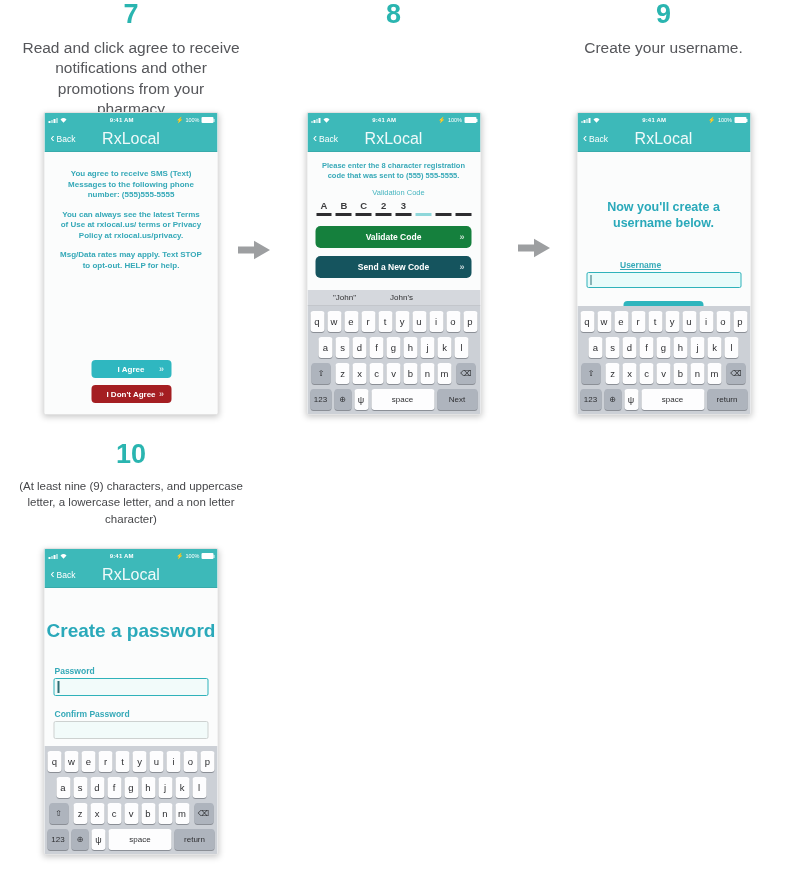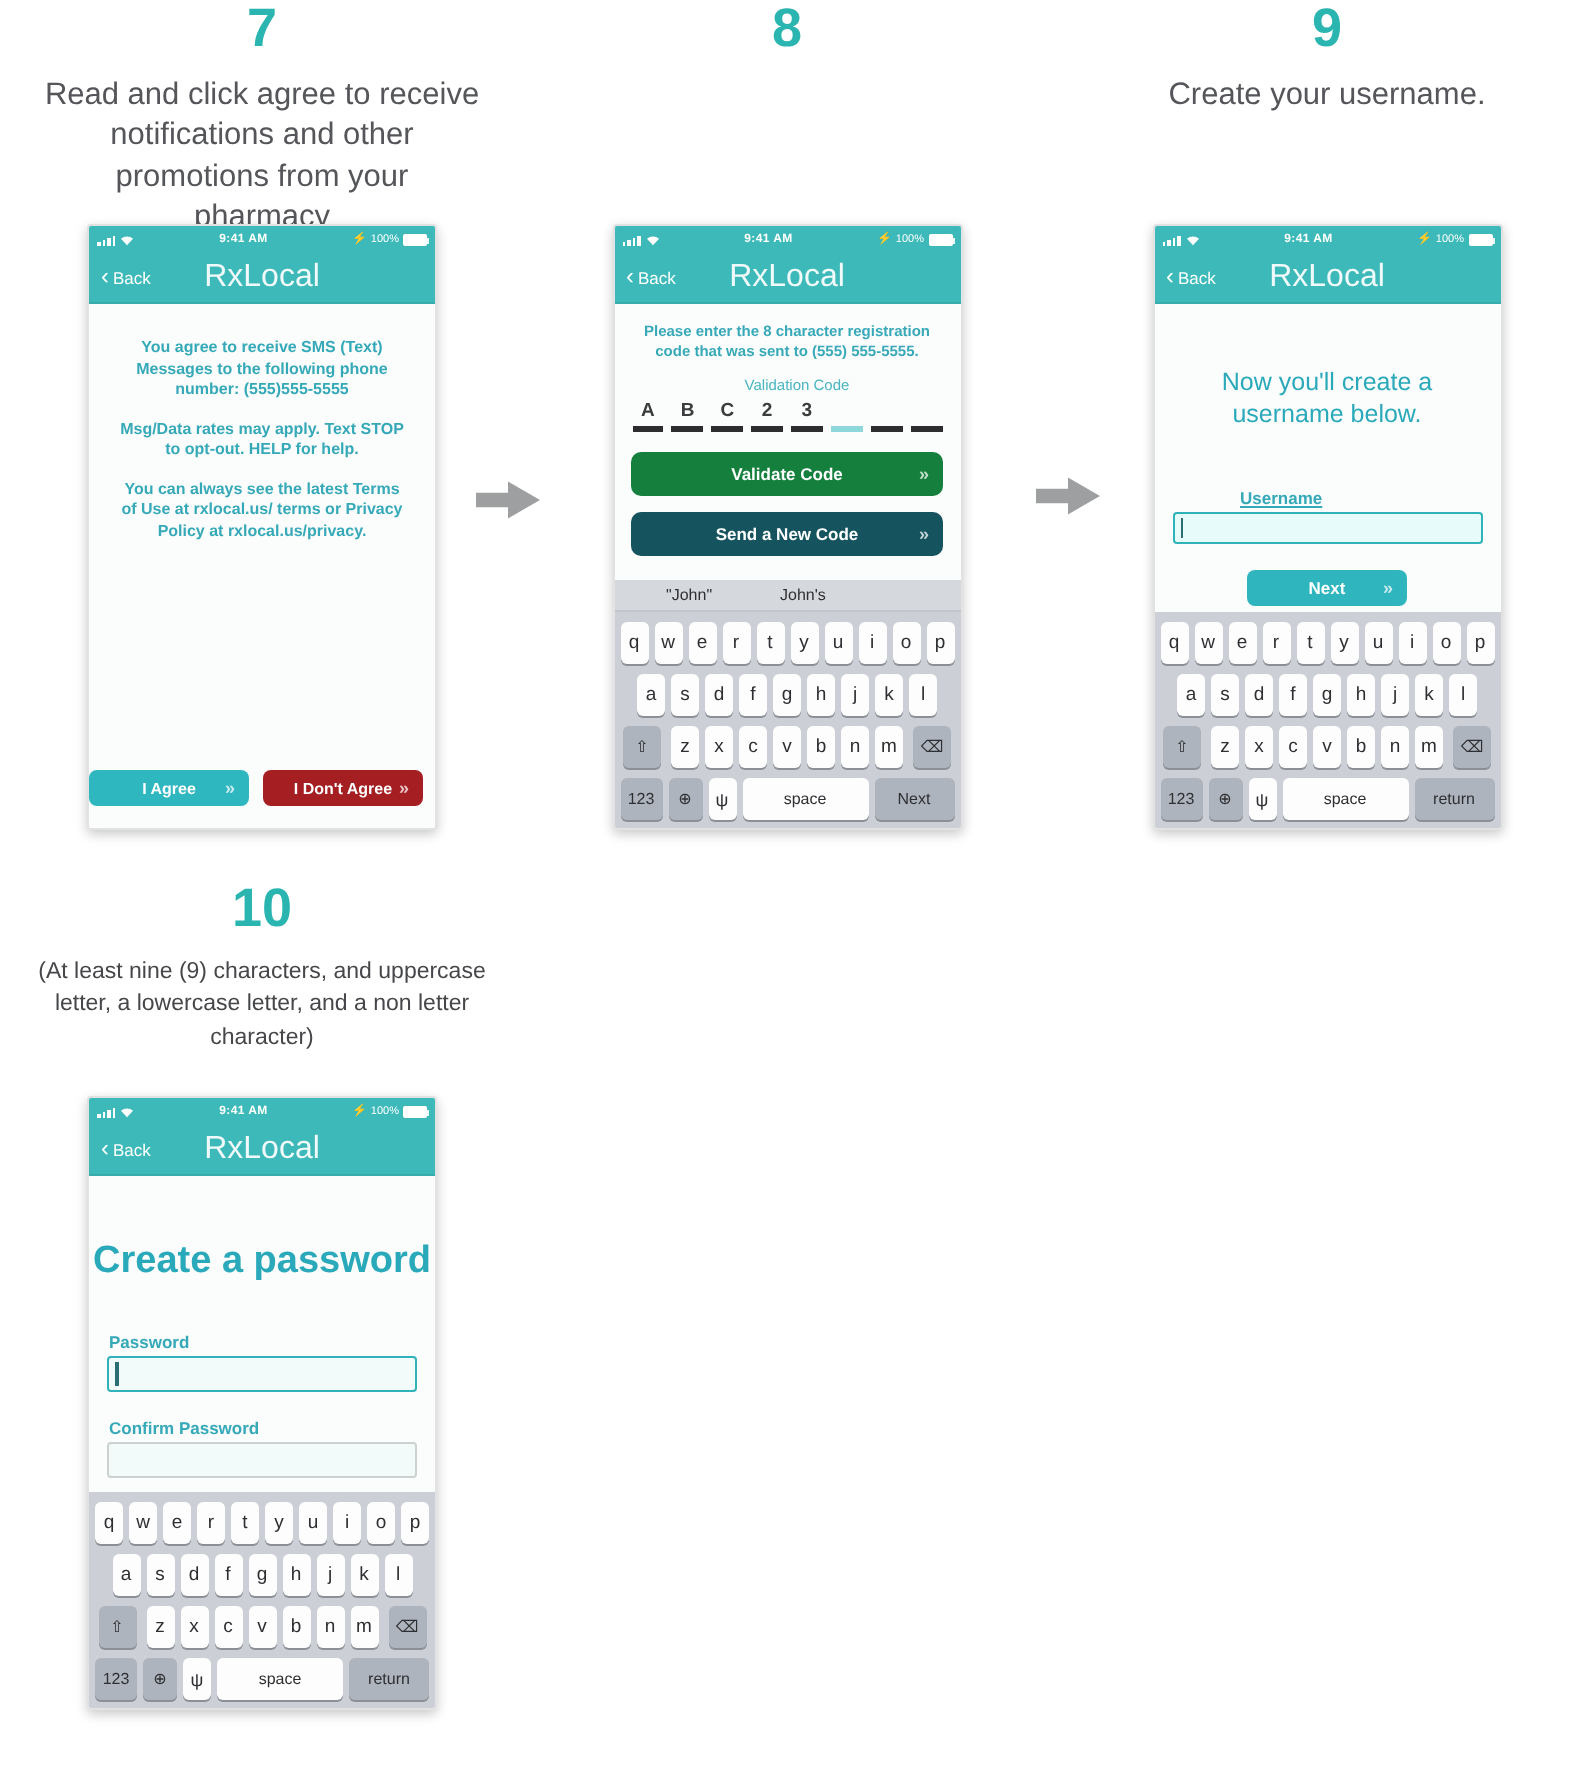--- a/index.html
+++ b/index.html
@@ -51,21 +51,21 @@
     color:#fff; font-size:8.5px; cursor:pointer; }
   .nav-back .chev { font-size:12px; line-height:1; margin-top:-1px; }
   .nav-title { width:100%; text-align:center; color:rgba(255,255,255,0.92); font-size:16px; }
 
   .pbody { position:absolute; top:39px; left:0; right:0; bottom:0; background:#fbfcfc; }
 
   
   .pbody7 { display:flex; flex-direction:column; padding-top:17px; }
   .pp { font-size:8px; font-weight:bold; color:#36a9b8; line-height:1.32; text-align:center;
     padding:0 13px; margin-bottom:9px; }
-  .btn-stack { margin-top:auto; padding-bottom:11px; display:flex; align-items:center; gap:7px; }
+  .btn-stack { margin-top:auto; padding-bottom:11px; display:flex; flex-direction:column; align-items:center; gap:7px; }
   .pill { position:relative; width:80px; height:18px; border-radius:4px; color:#fff;
     font-size:8px; font-weight:bold; display:flex; align-items:center; justify-content:center; cursor:pointer; }
   .pill .chev2, .wideb .chev2, .nextbtn .chev2 { position:absolute; right:7px; top:50%; transform:translateY(-50%);
     font-size:9px; font-weight:bold; opacity:0.75; }
   .agree { background:#2fb7c0; }
   .disagree { background:#a41e22; }
 
   
   .instr { font-size:7.5px; font-weight:bold; color:#38a9b8; line-height:1.35; text-align:center;
     padding:9px 8px 0; }
@@ -74,22 +74,22 @@
   .code-slot { flex:1; display:flex; flex-direction:column; align-items:center; gap:2px; cursor:text; }
   .code-char { font-size:9.5px; font-weight:bold; color:#3c3c3e; height:11px; line-height:11px; }
   .code-line { width:100%; height:2.5px; background:#2d2d30; }
   .code-slot.active .code-line { background:#8ed7da; }
   .wideb { position:relative; width:156px; height:22px; margin:8px auto 0; border-radius:5px;
     color:#fff; font-size:8.5px; font-weight:bold; display:flex; align-items:center; justify-content:center; cursor:pointer; }
   .validate { background:#15803d; margin-top:10px; }
   .sendnew { background:#15545e; }
 
   
-  .p9-heading { font-size:12.5px; font-weight:normal; color:#2aa9ba; text-align:center; line-height:1.25;
-    padding:32px 14px 0; }
+  .p9-heading { font-size:12.5px; font-weight:bold; color:#2aa9ba; text-align:center; line-height:1.25;
+    padding:48px 14px 0; }
   .field-label { font-size:8.5px; font-weight:bold; color:#35a9b8; text-align:left; margin:0 0 2px 10px; }
   .field-label.underlined { text-decoration:underline;margin-left:43px; }
   .inputbox { position:relative; margin:0 9px; height:16px; border:1.5px solid #2fb2ba;
     background:#e7fbfa; border-radius:2px; cursor:text; }
   .inputbox .caret { position:absolute; left:3px; top:2px; bottom:2px; width:1.5px; background:#2d6e74; }
   .inputbox.inactive { border:1px solid #cdd1d0; background:#f3f4f2; }
   .nextbtn { position:relative; width:80px; height:18px; margin:13px auto 0; background:#2fb5bd;
     border-radius:4px; color:#fff; font-size:8.5px; font-weight:bold;
     display:flex; align-items:center; justify-content:center; cursor:pointer; }
   .u-label-row { margin-top:29px; }
@@ -152,22 +152,22 @@
       </div>
       <div class="navbar">
         <span class="nav-back">
           <span class="chev">‹</span>
           <span>Back</span>
         </span>
         <span class="nav-title">RxLocal</span>
       </div>
       <div class="pbody pbody7">
         <div class="pp">You agree to receive SMS (Text) Messages to the following phone number: (555)555-5555</div>
+        <div class="pp">You can always see the latest Terms of Use at rxlocal.us/ terms or Privacy Policy at rxlocal.us/privacy.</div>
         <div class="pp">Msg/Data rates may apply. Text STOP to opt-out. HELP for help.</div>
-        <div class="pp">You can always see the latest Terms of Use at rxlocal.us/ terms or Privacy Policy at rxlocal.us/privacy.</div>
         <div class="btn-stack">
           <div class="pill agree">
             <span>I Agree</span>
             <span class="chev2">»</span>
           </div>
           <div class="pill disagree">
             <span>I Don't Agree</span>
             <span class="chev2">»</span>
           </div>
         </div>

